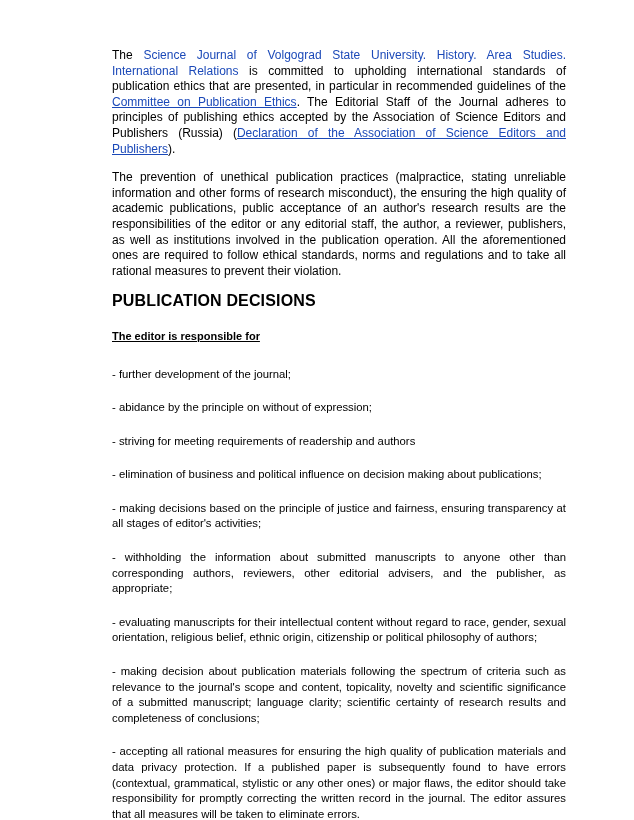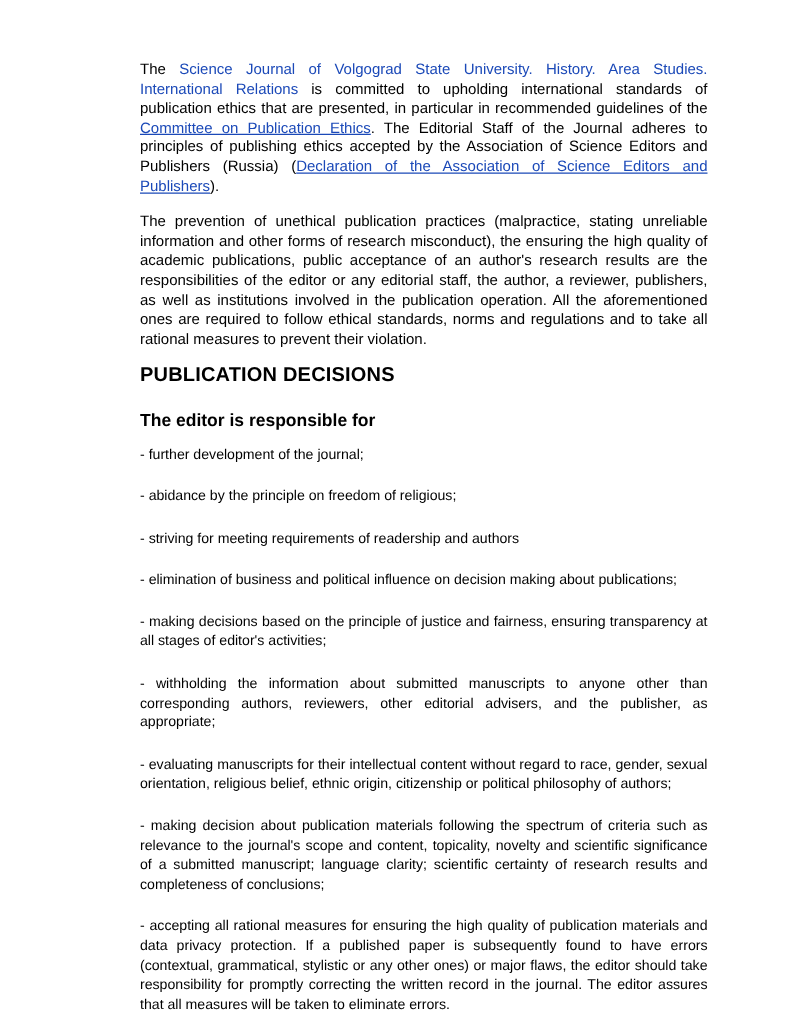--- a/index.html
+++ b/index.html
@@ -47,24 +47,25 @@
     text-decoration: none;
   }
   .section-head {
     font-size: 16px;
     font-weight: bold;
     line-height: 15.6px;
     margin: 0 0 20px 0;
     letter-spacing: 0.15px;
   }
   .sub-head {
-    font-size: 14px;
+    font-size: 11px;
     font-weight: bold;
     line-height: 15.6px;
-    margin: 0 0 12px 0;
+    margin: 0 0 22px 0;
+    text-decoration: underline;
   }
   .bullet {
     font-size: 11.3px;
     line-height: 15.6px;
     text-align: justify;
     margin: 0 0 18px 0;
   }
 </style>
 </head>
 <body>
@@ -74,21 +75,21 @@
 
   <p class="para"><span>The </span><span class="journal-name">Science Journal of Volgograd State University. History. Area Studies. International Relations</span><span> is committed to upholding international standards of publication ethics that are presented, in particular in recommended guidelines of the </span><a class="link" href="#">Committee on Publication Ethics</a><span>. The Editorial Staff of the Journal adheres to principles of publishing ethics accepted by the Association of Science Editors and Publishers (Russia) (</span><a class="link" href="#">Declaration of the Association of Science Editors and Publishers</a><span>).</span></p>
 
   <p class="para last-intro">The prevention of unethical publication practices (malpractice, stating unreliable information and other forms of research misconduct), the ensuring the high quality of academic publications, public acceptance of an author's research results are the responsibilities of the editor or any editorial staff, the author, a reviewer, publishers, as well as institutions involved in the publication operation. All the aforementioned ones are required to follow ethical standards, norms and regulations and to take all rational measures to prevent their violation.</p>
 
   <h2 class="section-head">PUBLICATION DECISIONS</h2>
 
   <h3 class="sub-head">The editor is responsible for</h3>
 
   <p class="bullet">- further development of the journal;</p>
-  <p class="bullet">- abidance by the principle on freedom of religious;</p>
+  <p class="bullet">- abidance by the principle on without of expression;</p>
   <p class="bullet">- striving for meeting requirements of readership and authors</p>
   <p class="bullet">- elimination of business and political influence on decision making about publications;</p>
   <p class="bullet">- making decisions based on the principle of justice and fairness, ensuring transparency at all stages of editor's activities;</p>
   <p class="bullet">- withholding the information about submitted manuscripts to anyone other than corresponding authors, reviewers, other editorial advisers, and the publisher, as appropriate;</p>
   <p class="bullet">- evaluating manuscripts for their intellectual content without regard to race, gender, sexual orientation, religious belief, ethnic origin, citizenship or political philosophy of authors;</p>
   <p class="bullet">- making decision about publication materials following the spectrum of criteria such as relevance to the journal's scope and content, topicality, novelty and scientific significance of a submitted manuscript; language clarity; scientific certainty of research results and completeness of conclusions;</p>
   <p class="bullet">- accepting all rational measures for ensuring the high quality of publication materials and data privacy protection. If a published paper is subsequently found to have errors (contextual, grammatical, stylistic or any other ones) or major flaws, the editor should take responsibility for promptly correcting the written record in the journal. The editor assures that all measures will be taken to eliminate errors.</p>
 
 </div>
 

